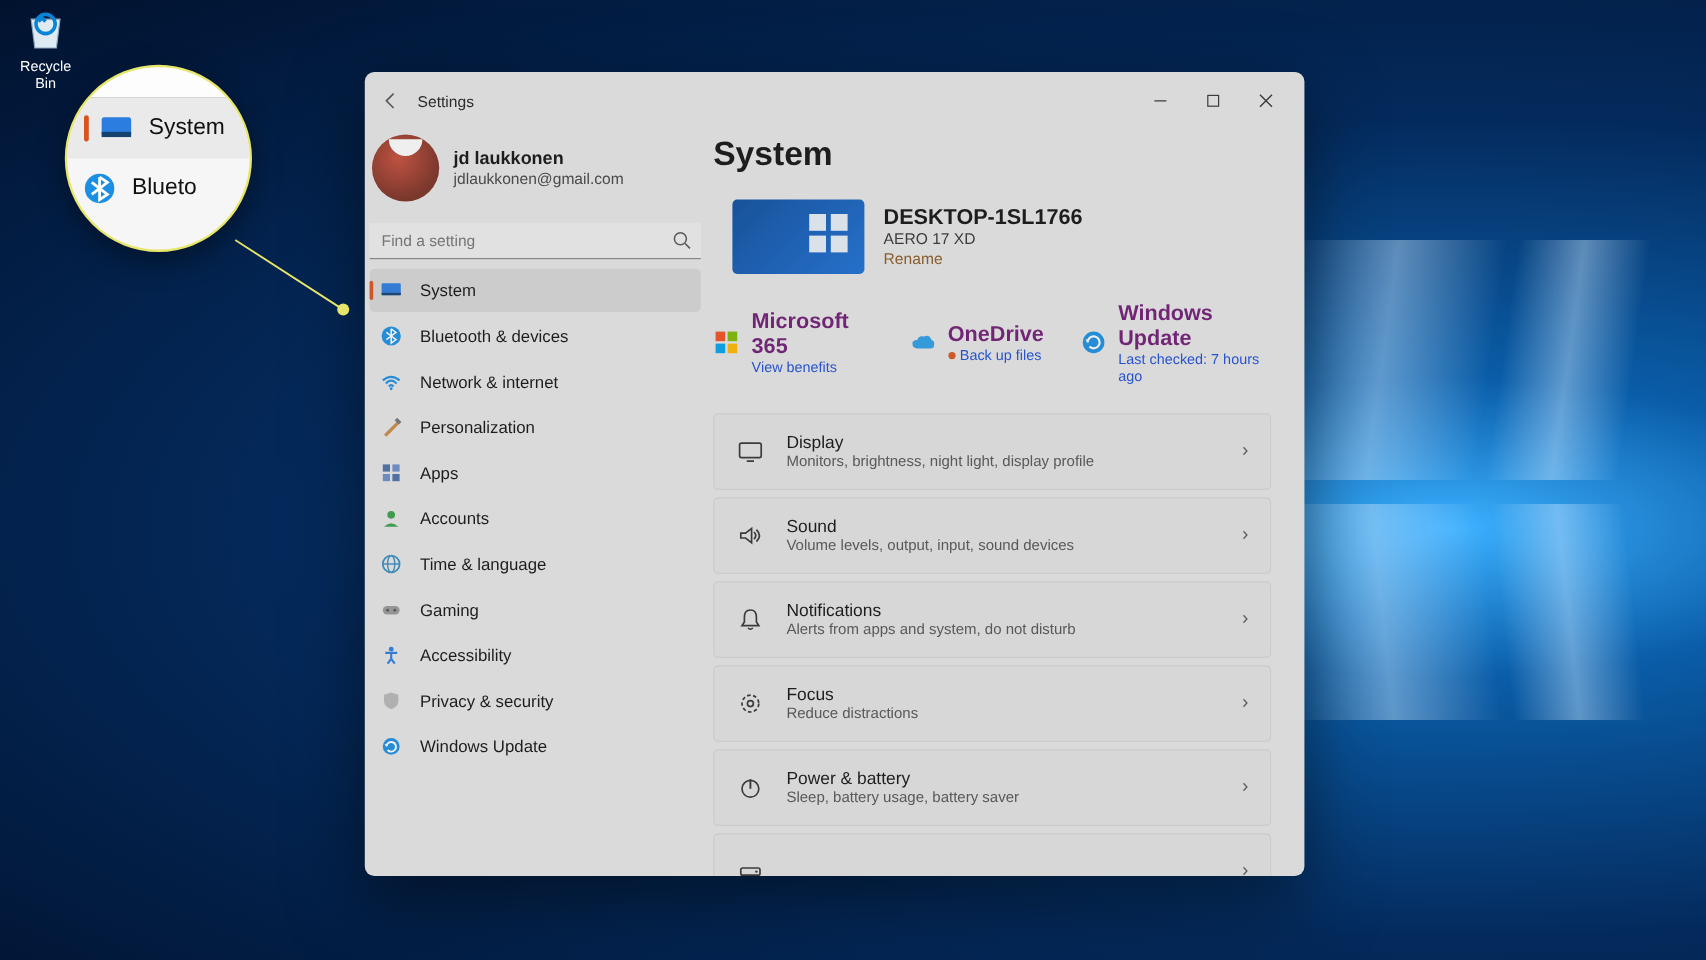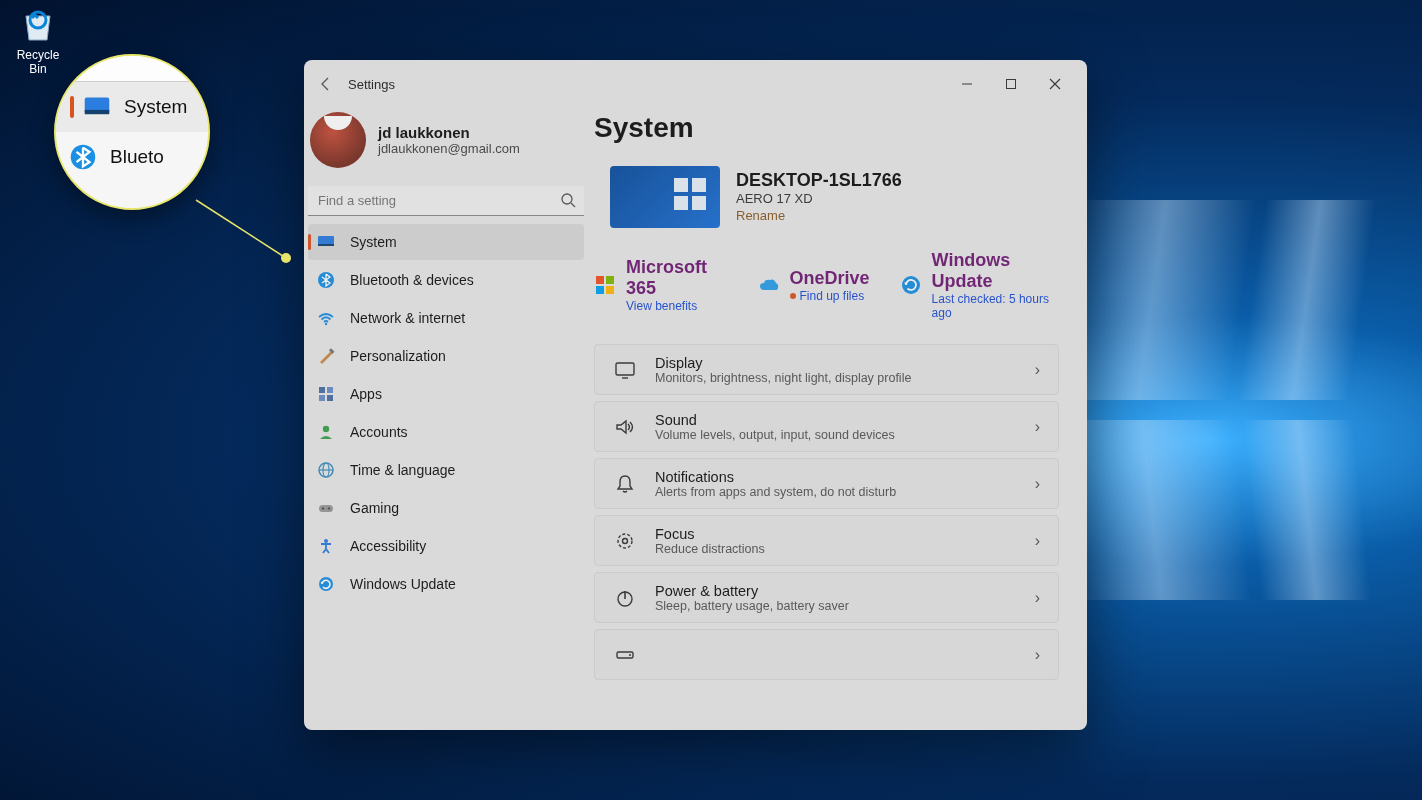--- a/index.html
+++ b/index.html
@@ -68,21 +68,21 @@
 .devtxt .drename{font-size:13px;color:#8a5a24;cursor:pointer;margin-top:2px;display:inline-block;}
 
 .statusrow{display:flex;gap:30px;margin-bottom:24px;}
 .statusitem{display:flex;align-items:center;gap:10px;cursor:pointer;}
 .sicon2{width:22px;height:22px;display:flex;align-items:center;justify-content:center;}
 .statusitem .stitle{font-size:18px;font-weight:700;color:#701a75;}
 .statusitem .ssub{font-size:12px;color:#1d4ed8;}
 .dot{display:inline-block;width:6px;height:6px;background:#d9531e;border-radius:50%;margin-right:4px;vertical-align:middle;}
 
 .cards{display:flex;flex-direction:column;gap:6px;}
-.card{display:flex;align-items:center;height:51px;background:#e4e4e4;border:1px solid #d6d6d6;border-radius:4px;padding:0 18px;cursor:pointer;}
+.card{display:flex;align-items:center;height:64px;background:#e4e4e4;border:1px solid #d6d6d6;border-radius:4px;padding:0 18px;cursor:pointer;}
 .cicon{width:24px;margin-right:18px;color:#333;display:flex;align-items:center;justify-content:center;}
 .ctext .ctitle{font-size:14.5px;color:#111;}
 .ctext .csub{font-size:12.5px;color:#555;}
 .card .chev{margin-left:auto;color:#555;}
 
 
 .callout{position:absolute;left:54px;top:54px;width:156px;height:156px;border-radius:50%;background:#f6f6f6;border:2px solid #e8e66a;box-shadow:0 8px 24px rgba(0,0,0,0.4);overflow:hidden;z-index:5;}
 .callout .row{display:flex;align-items:center;height:50px;padding-left:14px;gap:14px;font-size:19px;color:#111;}
 .callout .row.active{background:#eaeaea;}
 .callout .row.active::before{content:"";width:4px;height:22px;background:#d9531e;border-radius:2px;margin-right:-4px;}
@@ -239,20 +239,28 @@
               <svg width="18" height="18" viewBox="0 0 18 18">
                 <circle cx="9" cy="4" r="2" fill="#2b7de0"></circle>
                 <path d="M4 7 L14 7 M9 7 V12 M9 12 L6 16 M9 12 L12 16" stroke="#2b7de0" stroke-width="1.8" fill="none"></path>
               </svg>
             </span>
           <span>Accessibility</span>
         </div>
         <div class="navitem">
           <span class="navicon">
               <svg width="18" height="18" viewBox="0 0 18 18">
+                <path d="M9 2 L15 4 V9 Q15 14 9 16 Q3 14 3 9 V4 Z" fill="#b8b8b8"></path>
+              </svg>
+            </span>
+          <span>Privacy &amp; security</span>
+        </div>
+        <div class="navitem">
+          <span class="navicon">
+              <svg width="18" height="18" viewBox="0 0 18 18">
                 <circle cx="9" cy="9" r="7" fill="#1a8fe3"></circle>
                 <path d="M5 9 a4 4 0 1 1 1 3" fill="none" stroke="#fff" stroke-width="1.6"></path>
                 <path d="M5 9 l-1.5 -2 l3 0 z" fill="#fff"></path>
               </svg>
             </span>
           <span>Windows Update</span>
         </div>
       </div>
     </div>
 
@@ -284,34 +292,34 @@
             </div>
         </div>
         <div class="statusitem">
           <span class="sicon2">
               <svg width="22" height="22" viewBox="0 0 22 22">
                 <path d="M6 16 Q2 16 2 12 Q2 9 6 9 Q7 5 12 6 Q16 4 18 9 Q21 10 20 14 Q20 16 17 16 Z" fill="#2b9fe8"></path>
               </svg>
             </span>
           <div>
               <div class="stitle">OneDrive</div>
-              <div class="ssub"><span class="dot"></span><span>Find up files</span></div>
+              <div class="ssub"><span class="dot"></span><span>Back up files</span></div>
             </div>
         </div>
         <div class="statusitem">
           <span class="sicon2">
               <svg width="22" height="22" viewBox="0 0 22 22">
                 <circle cx="11" cy="11" r="9" fill="#1a8fe3"></circle>
                 <path d="M6 11 a5 5 0 1 1 1.5 3.5" fill="none" stroke="#fff" stroke-width="1.8"></path>
                 <path d="M6 11 l-2 -2.5 l3.5 0 z" fill="#fff"></path>
               </svg>
             </span>
           <div>
               <div class="stitle">Windows Update</div>
-              <div class="ssub">Last checked: 5 hours ago</div>
+              <div class="ssub">Last checked: 7 hours ago</div>
             </div>
         </div>
       </div>
 
       <div class="cards">
         <div class="card">
           <span class="cicon">
               <svg width="22" height="22" viewBox="0 0 22 22">
                 <rect x="2" y="4" width="18" height="12" rx="1.5" fill="none" stroke="currentColor" stroke-width="1.4"></rect>
                 <line x1="8" y1="19" x2="14" y2="19" stroke="currentColor" stroke-width="1.4"></line>

